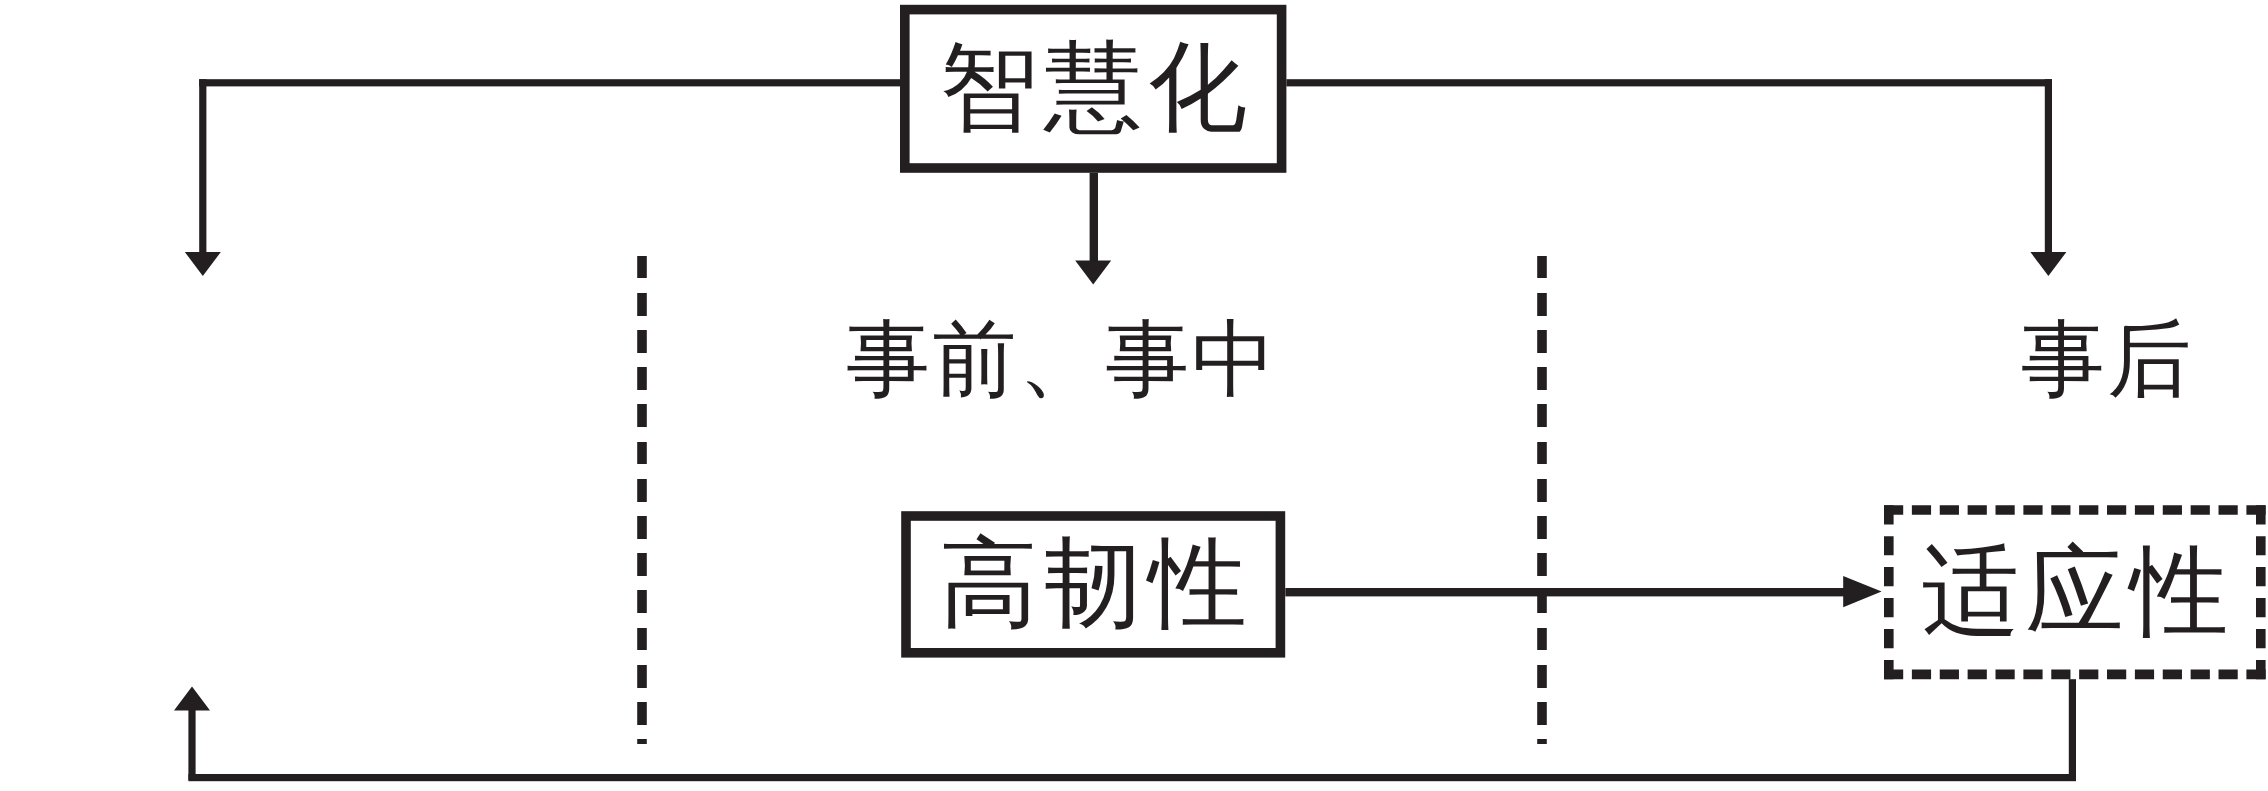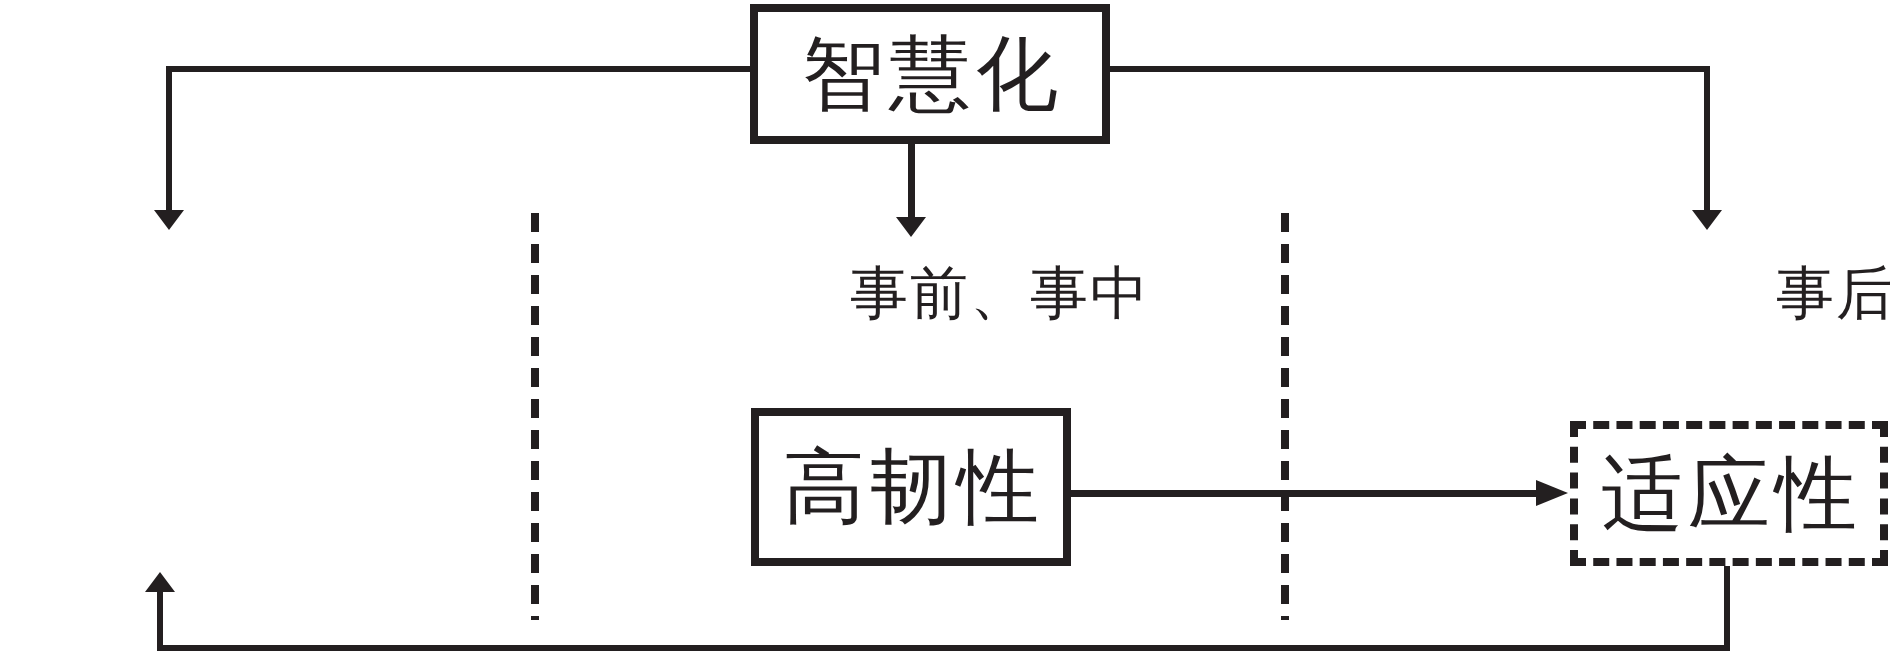--- a/index.html
+++ b/index.html
@@ -23,24 +23,24 @@
     justify-content: center;
     font-size: 82px;
     letter-spacing: 5px;
     white-space: nowrap;
     line-height: 1;
     padding-left: 5px; 
   }
   .node.dashed { border-style: dashed; }
   .stage-label {
     position: absolute;
-    font-size: 58px;
+    font-size: 70px;
     letter-spacing: 2px;
     line-height: 1;
-    text-align: right;
+    text-align: center;
     white-space: nowrap;
   }
   .line { position: absolute; background: var(--ink); }
   .dash-v {
     position: absolute;
     width: 8px;
     background-image: repeating-linear-gradient(
       to bottom,
       var(--ink) 0px, var(--ink) 19px,
       transparent 19px, transparent 31px);
@@ -83,26 +83,26 @@
   <div class="dash-v" style="left:1281px; top:213px; height:407px;"></div>
 
   <div class="line" style="left:1071px; top:490px; width:470px; height:7px;"></div>
   <div class="arr right" style="left:1536px; top:480px;"></div>
 
   <div class="line" style="left:1724px; top:564px; width:6px; height:86px;"></div>
   <div class="line" style="left:157px; top:645px; width:1573px; height:6px;"></div>
   <div class="line" style="left:157px; top:588px; width:6px; height:62px;"></div>
   <div class="arr up" style="left:145px; top:572px;"></div>
 
-  <div class="node" style="left:750px; top:4px; width:360px; height:140px;">
+  <div class="node" style="left:750px; top:4px; width:322px; height:140px;">
     <span>智慧化</span>
   </div>
 
 
-  <div class="node" style="left:751px; top:408px; width:320px; height:158px;">
+  <div class="node" style="left:751px; top:426px; width:320px; height:122px;">
     <span>高韧性</span>
   </div>
 
   <div class="node dashed" style="left:1570px; top:421px; width:318px; height:145px;">
     <span>适应性</span>
   </div>
 
   <div class="stage-label" style="left:620px; top:264px; width:530px;">事前、事中</div>
   <div class="stage-label" style="left:1616px; top:264px; width:280px;">事后</div>
 

